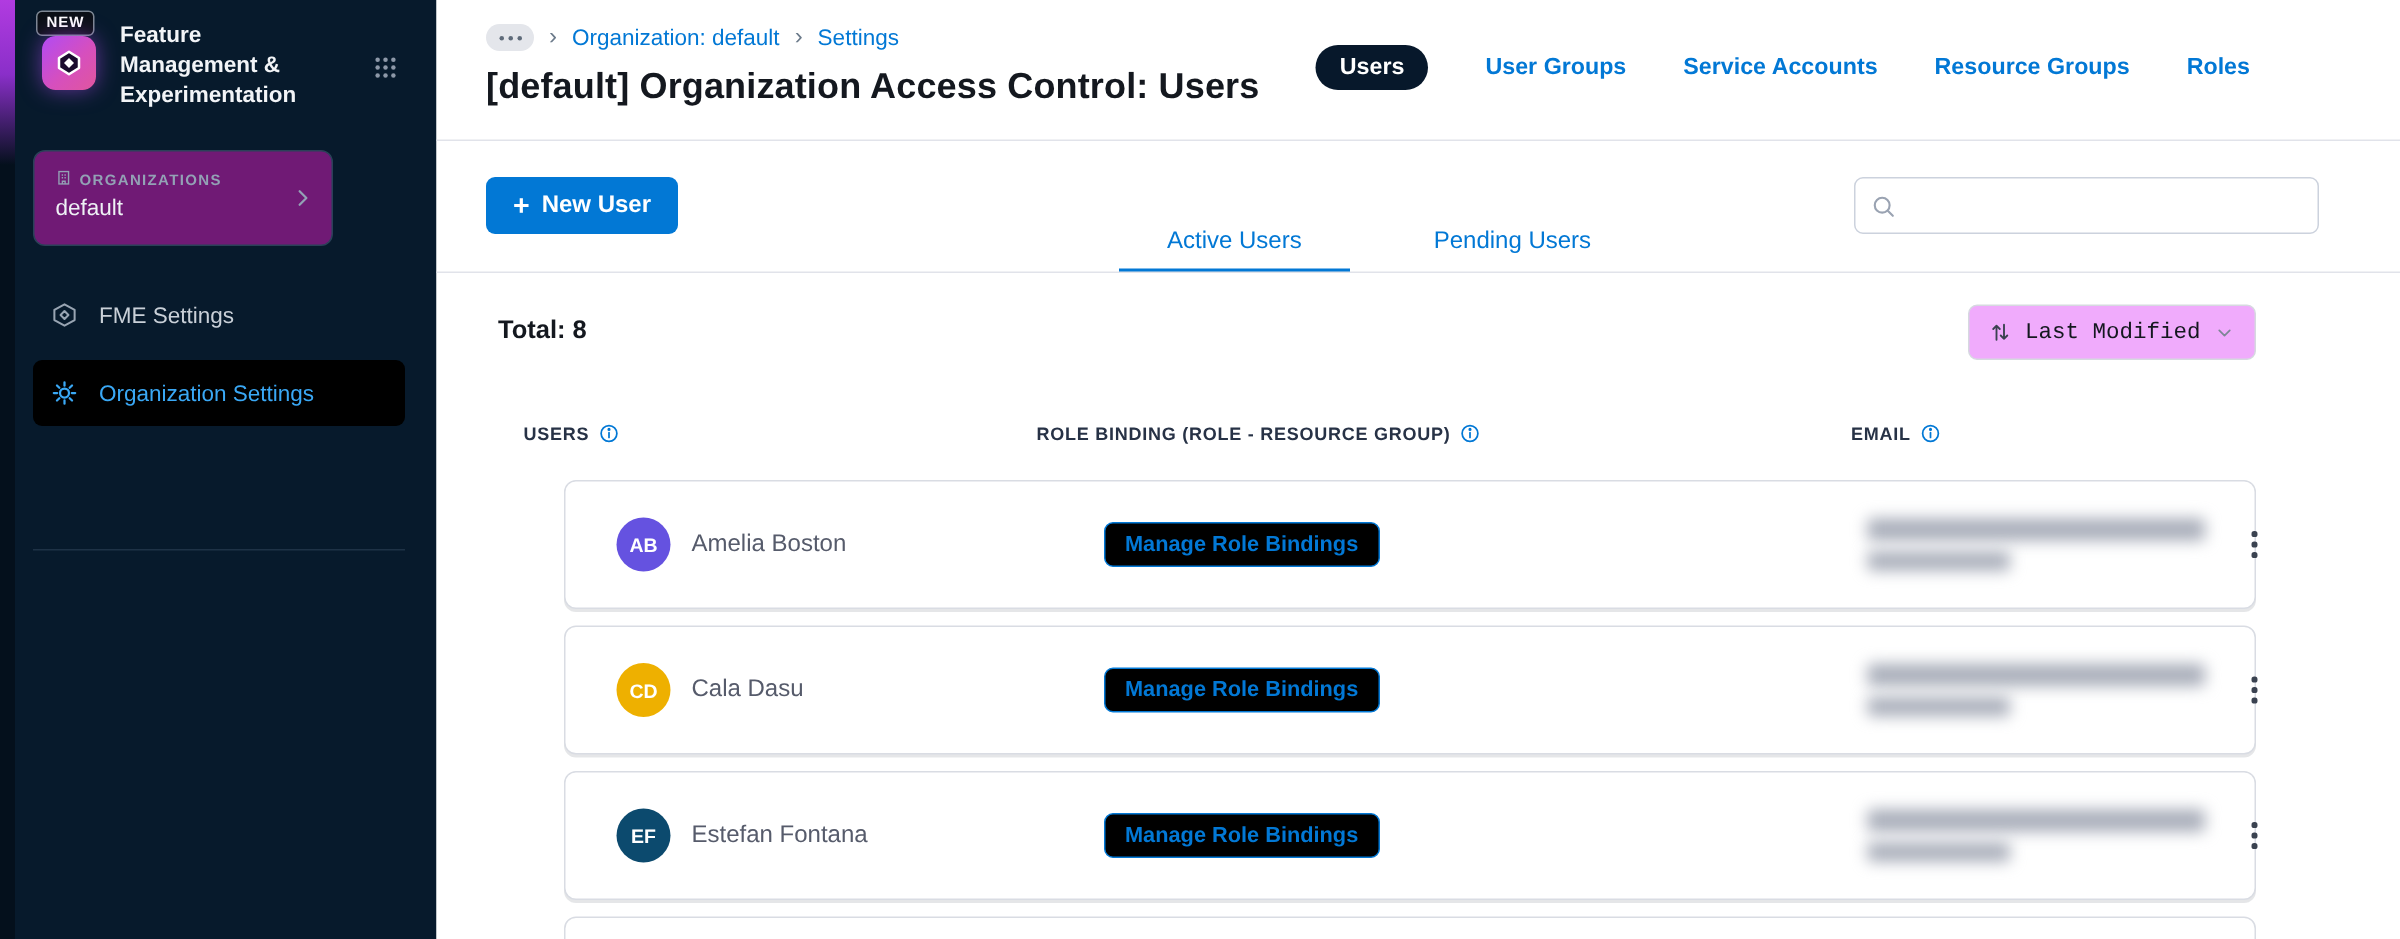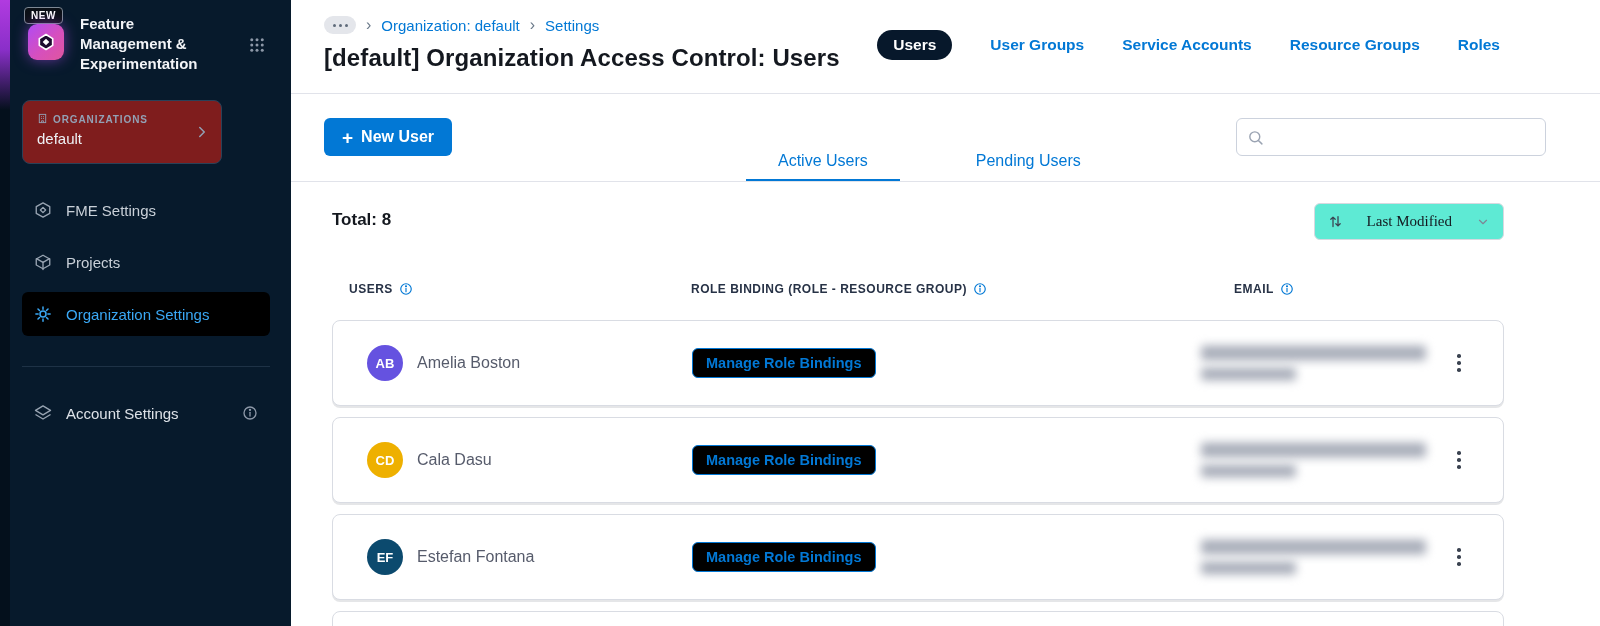--- a/index.html
+++ b/index.html
@@ -16,21 +16,21 @@
   .sidebar { position:absolute; left:10px; top:0; width:281px; height:626px; background:#071a2c; color:#cdd3da; }
   .badge-new { position:absolute; left:14px; top:7px; font-size:10px; font-weight:700; letter-spacing:.6px;
                color:#ffffff; background:#0b1016; border:1px solid #7e8894; border-radius:4px; padding:2px 6px; }
   .brand { position:absolute; left:18px; top:14px; width:250px; }
   .logo { position:absolute; left:0; top:10px; width:36px; height:36px; border-radius:9px;
           background:linear-gradient(135deg,#b14bf4 0%, #d64fbe 55%, #e0569e 100%);
           display:flex; align-items:center; justify-content:center; box-shadow:0 0 14px rgba(177,75,244,.55); }
   .brand-title { position:absolute; left:52px; top:0; color:#f2f4f7; font-size:15px; font-weight:700; line-height:20px; width:168px; }
   .apps-grid { position:absolute; left:220px; top:22px; color:#8d98a8; cursor:pointer; }
 
-  .org-box { position:absolute; left:12px; top:100px; width:200px; height:64px; background:#7f1d1d;
+  .org-box { position:absolute; left:12px; top:100px; width:200px; height:64px; background:#701a75;
              border:1px solid #2a4158; border-radius:8px; cursor:pointer; }
   .org-label-row { position:absolute; left:14px; top:12px; display:flex; align-items:center; gap:5px;
                    color:#93a1b5; font-size:10px; font-weight:700; letter-spacing:.9px; }
   .org-value { position:absolute; left:14px; top:29px; color:#eef1f5; font-size:15px; }
   .org-chevron { position:absolute; right:10px; top:22px; color:#93a1b5; }
 
   .nav { position:absolute; left:12px; top:188px; width:248px;text-align:center; }
   .nav-item { display:flex; align-items:center; gap:14px; height:44px; padding:0 12px; margin-bottom:8px;
               border-radius:6px; font-size:15px; color:#c9d0d8; cursor:pointer; }
   .nav-item .nicon { color:#98a4b2; display:flex; }
@@ -62,48 +62,48 @@
 
   .divider { position:absolute; left:0; width:1309px; height:1px; background:#e1e3ea; }
   .divider-header { top:93px; }
   .divider-toolbar { top:181px; }
 
   .btn-primary { position:absolute; left:33px; top:118px; height:38px; display:inline-flex; align-items:center; gap:8px;
                  background:#0278d5; color:#ffffff; border:none; border-radius:6px; padding:0 18px;
                  font-size:16px; font-weight:700; cursor:pointer; font-family:inherit; }
   .btn-primary .plus { font-size:19px; font-weight:700; line-height:1; }
 
-  .view-tabs { position:absolute; left:455px; top:140px; height:42px; display:flex; gap:44px; }
+  .view-tabs { position:absolute; left:455px; top:140px; height:42px; display:flex; gap:24px; }
   .view-tab { position:relative; display:flex; align-items:center; padding:0 32px; color:#0278d5; font-size:16px;
               font-weight:500; cursor:pointer; }
   .view-tab.active::after { content:""; position:absolute; left:0; right:0; bottom:0; height:3px; background:#0278d5; }
 
   .search { position:absolute; right:54px; top:118px; width:310px; height:38px; border:1px solid #ccd2dd;
             border-radius:6px; display:flex; align-items:center; padding:0 10px; gap:8px; background:#fff; }
   .search .sicon { color:#9aa3b2; display:flex; }
   .search input { border:none; outline:none; flex:1; font-size:15px; color:#333; font-family:inherit; }
   .search input::placeholder { color:#9aa3b2; }
 
   .total { position:absolute; left:41px; top:210px; font-size:17px; font-weight:700; color:#14181f; }
 
-  .sort-btn { position:absolute; right:96px; top:203px; height:37px; display:inline-flex; align-items:center; gap:24px;
-              background:#5eead4; border:1px solid #d6d9e0; border-radius:6px; padding:0 13px; cursor:pointer;
-              font-family:Liberation Serif, serif; font-size:15px; color:#14181f; }
+  .sort-btn { position:absolute; right:96px; top:203px; height:37px; display:inline-flex; align-items:center; gap:9px;
+              background:#f0abfc; border:1px solid #d6d9e0; border-radius:6px; padding:0 13px; cursor:pointer;
+              font-family:Liberation Mono, monospace; font-size:15px; color:#14181f; }
   .sort-btn .chev { color:#7d8695; display:flex; }
   .sort-btn .sorticon { color:#3a4250; display:flex; }
 
   .col-headers { position:absolute; top:282px; left:0; width:1309px; font-size:12px; font-weight:700;
                  letter-spacing:.5px; color:#273246; }
   .colh { position:absolute; display:flex; align-items:center; gap:6px; }
   .colh-users { left:58px; } .colh-role { left:400px; } .colh-email { left:943px; }
   .info-i { color:#0278d5; display:flex; }
 
   .rows { position:absolute; left:41px; top:320px; width:1172px; display:flex; flex-direction:column; gap:11px; }
   .row-card { position:relative; height:86px; background:#ffffff; border:1px solid #d9dce3; border-radius:8px;
-              box-shadow:0 2px 0 rgba(96,97,112,.16); }
+              box-shadow:0 2px 0 rgba(96,97,112,.16);margin-left:44px; }
   .avatar { position:absolute; left:34px; top:50%; transform:translateY(-50%); width:36px; height:36px; border-radius:50%;
             color:#ffffff; font-size:13px; font-weight:700; display:flex; align-items:center; justify-content:center; }
   .user-name { position:absolute; left:84px; top:50%; transform:translateY(-50%); font-size:16px; color:#565b6b; }
   .btn-outline { position:absolute; left:359px; top:50%; transform:translateY(-50%); height:30px; display:inline-flex;
                  align-items:center; background:#000000; border:1.5px solid #0278d5; border-radius:6px; padding:0 13px;
                  color:#0278d5; font-size:14.5px; font-weight:600; cursor:pointer; font-family:inherit; white-space:nowrap; }
   .email-blur { position:absolute; left:868px; top:50%; transform:translateY(-50%); width:240px; }
   .blur-bar { background:#a9aeba; border-radius:3px; filter:blur(5px); }
   .blur-bar.b1 { width:225px; height:15px; margin-bottom:7px; }
   .blur-bar.b2 { width:95px; height:13px; }
@@ -171,59 +171,33 @@
     <nav class="nav">
       <div class="nav-item">
         <span class="nicon">
           <svg width="18" height="18" viewBox="0 0 24 24" fill="none" stroke="currentColor" stroke-width="1.8" stroke-linejoin="round">
             <path d="M12 2.5 L21 7.5 V16.5 L12 21.5 L3 16.5 V7.5 Z"></path>
             <path d="M8.5 12 L12 8.5 L15.5 12 L12 15.5 Z"></path>
           </svg>
         </span>
         <span>FME Settings</span>
       </div>
-      <div class="nav-item">
-        <span class="nicon">
-          <svg width="18" height="18" viewBox="0 0 24 24" fill="none" stroke="currentColor" stroke-width="1.8" stroke-linecap="round" stroke-linejoin="round">
-            <path d="M21 16V8l-9-5-9 5v8l9 5 9-5z"></path>
-              <path d="M3.3 7.5 12 12.5l8.7-5"></path>
-              <path d="M12 22V12"></path>
-          </svg>
-        </span>
-        <span>Projects</span>
-      </div>
       <div class="nav-item active">
         <span class="nicon">
           <svg width="18" height="18" viewBox="0 0 24 24" fill="none" stroke="currentColor" stroke-width="2" stroke-linecap="round">
             <circle cx="12" cy="12" r="4"></circle>
             <path d="M12 2.5v3M12 18.5v3M2.5 12h3M18.5 12h3M5.3 5.3l2.1 2.1M16.6 16.6l2.1 2.1M18.7 5.3l-2.1 2.1M7.4 16.6l-2.1 2.1"></path>
           </svg>
         </span>
         <span>Organization Settings</span>
       </div>
     </nav>
 
     <div class="side-divider"></div>
 
-    <div class="account-item">
-      <span class="nicon">
-        <svg width="18" height="18" viewBox="0 0 24 24" fill="none" stroke="currentColor" stroke-width="1.8" stroke-linejoin="round">
-          <polygon points="12 2.5 22 8.5 12 14.5 2 8.5"></polygon>
-            <polyline points="2 14 12 20 22 14"></polyline>
-        </svg>
-      </span>
-      <span>Account Settings</span>
-      <span class="acct-info">
-        <svg width="16" height="16" viewBox="0 0 24 24" fill="none" stroke="currentColor" stroke-width="2" stroke-linecap="round">
-          <circle cx="12" cy="12" r="9"></circle>
-            <line x1="12" y1="11" x2="12" y2="16.5"></line>
-            <circle cx="12" cy="7.3" r="0.8" fill="currentColor"></circle>
-        </svg>
-      </span>
-    </div>
   </aside>
 
   <main class="main">
 
     <div class="breadcrumb">
       <span class="crumb-pill">
         <i class="dot"></i>
           <i class="dot"></i>
           <i class="dot"></i>
       </span>

